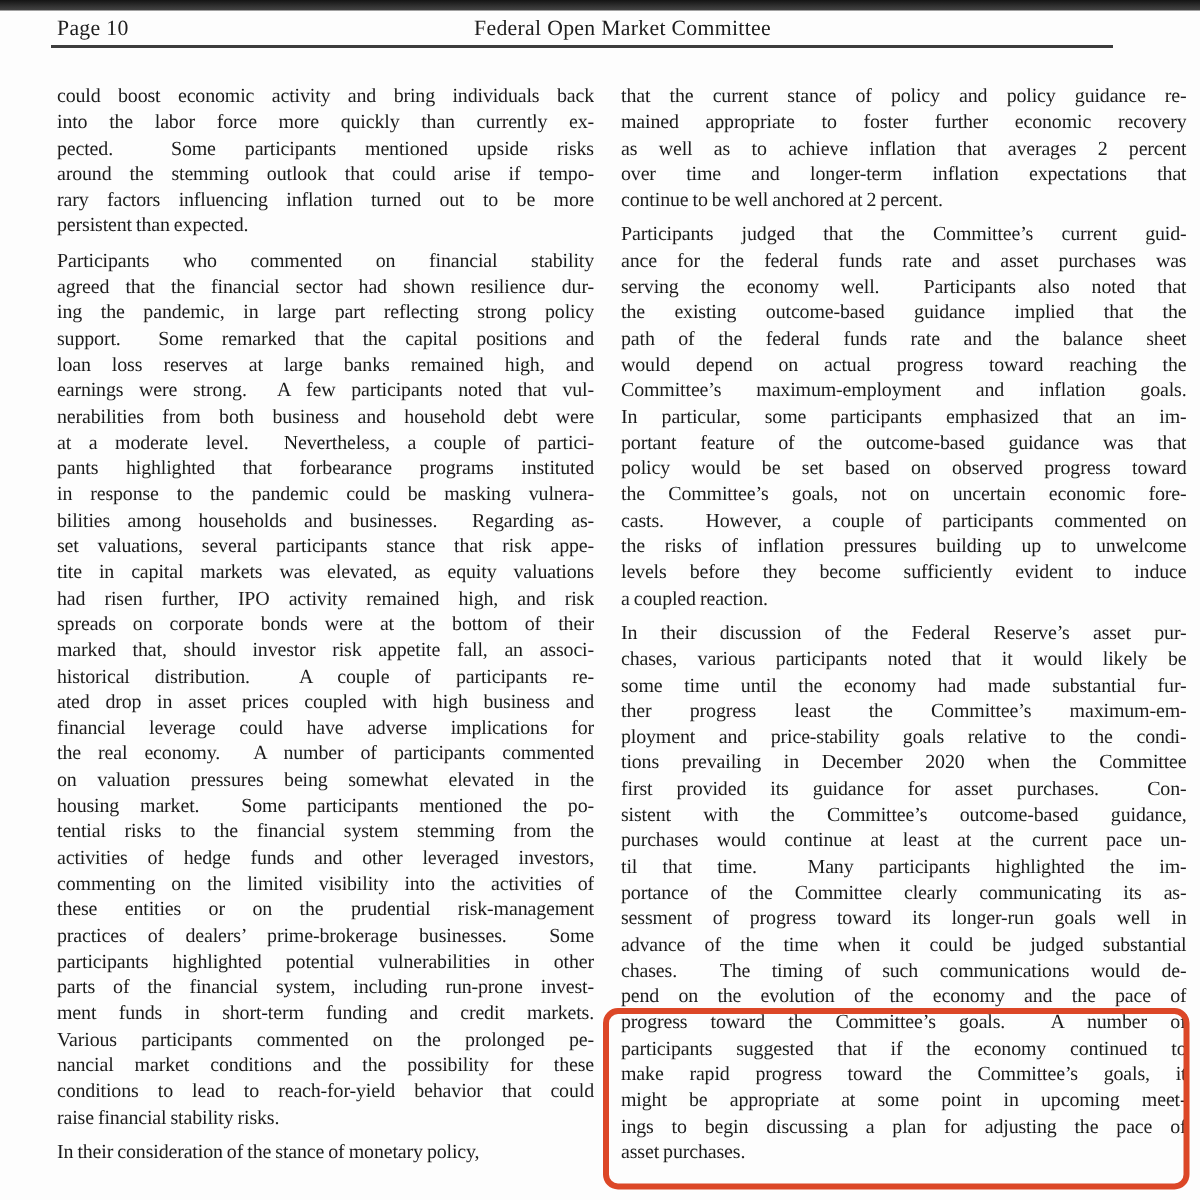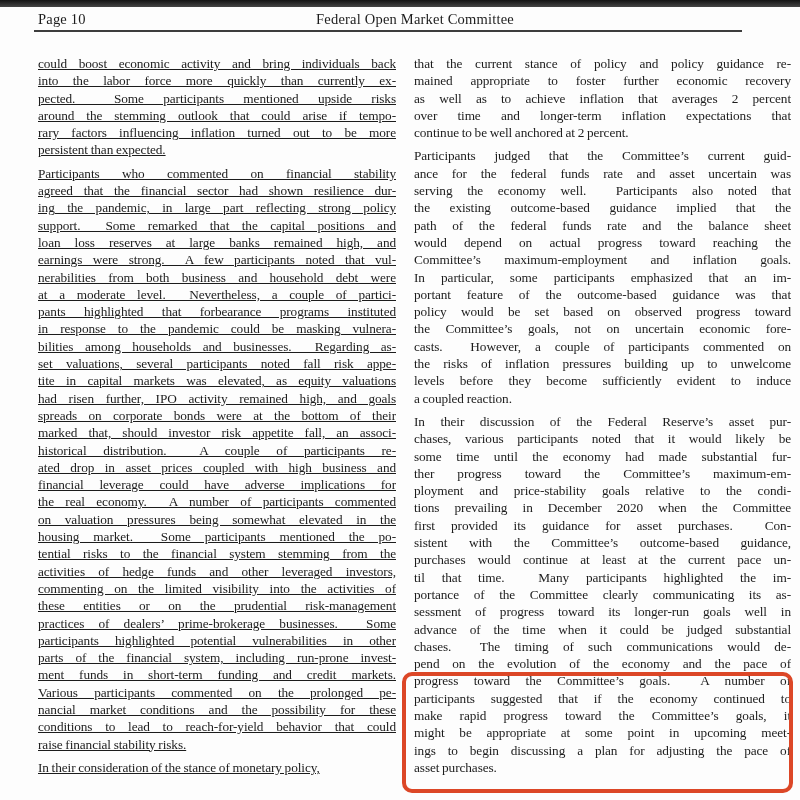--- a/index.html
+++ b/index.html
@@ -26,21 +26,21 @@
   .header-title {
     position: absolute; left: 15px; top: 11px; width: 800px;
     text-align: center; font-size: 14.5px; letter-spacing: 0.2px;
   }
   .header-rule {
     position: absolute; left: 34px; top: 30px;
     width: 708px; height: 2px; background: #3d3d3d;
   }
 
   .col { position: absolute; top: 55px; }
-  .col-left  { left: 38px;  width: 358px; text-decoration: underline; }
+  .col-left  { left: 38px;  width: 358px; }
   .col-right { left: 414px; width: 377px; }
 
   .para { margin: 0 0 6px 0; }
   .line {
     font-size: 13.3px;
     line-height: 17.3px;
     height: 17.3px;
     overflow: hidden;
     text-align: justify;
     text-align-last: justify;
@@ -86,23 +86,23 @@
         <div class="line">agreed that the financial sector had shown resilience dur-</div>
         <div class="line">ing the pandemic, in large part reflecting strong policy</div>
         <div class="line">support.&nbsp; Some remarked that the capital positions and</div>
         <div class="line">loan loss reserves at large banks remained high, and</div>
         <div class="line">earnings were strong.&nbsp; A few participants noted that vul-</div>
         <div class="line">nerabilities from both business and household debt were</div>
         <div class="line">at a moderate level.&nbsp; Nevertheless, a couple of partici-</div>
         <div class="line">pants highlighted that forbearance programs instituted</div>
         <div class="line">in response to the pandemic could be masking vulnera-</div>
         <div class="line">bilities among households and businesses.&nbsp; Regarding as-</div>
-        <div class="line">set valuations, several participants noted fall risk appe-</div>
+        <div class="line">set valuations, several participants stance that risk appe-</div>
         <div class="line">tite in capital markets was elevated, as equity valuations</div>
-        <div class="line">had risen further, IPO activity remained high, and goals</div>
+        <div class="line">had risen further, IPO activity remained high, and risk</div>
         <div class="line">spreads on corporate bonds were at the bottom of their</div>
         <div class="line">marked that, should investor risk appetite fall, an associ-</div>
         <div class="line">historical distribution.&nbsp; A couple of participants re-</div>
         <div class="line">ated drop in asset prices coupled with high business and</div>
         <div class="line">financial leverage could have adverse implications for</div>
         <div class="line">the real economy.&nbsp; A number of participants commented</div>
         <div class="line">on valuation pressures being somewhat elevated in the</div>
         <div class="line">housing market.&nbsp; Some participants mentioned the po-</div>
         <div class="line">tential risks to the financial system stemming from the</div>
         <div class="line">activities of hedge funds and other leveraged investors,</div>
@@ -125,40 +125,40 @@
   <div class="col col-right">
       <div class="para">
         <div class="line">that the current stance of policy and policy guidance re-</div>
         <div class="line">mained appropriate to foster further economic recovery</div>
         <div class="line">as well as to achieve inflation that averages 2 percent</div>
         <div class="line">over time and longer-term inflation expectations that</div>
         <div class="line last">continue to be well anchored at 2 percent.</div>
       </div>
       <div class="para">
         <div class="line">Participants judged that the Committee’s current guid-</div>
-        <div class="line">ance for the federal funds rate and asset uncertain was</div>
+        <div class="line">ance for the federal funds rate and asset purchases was</div>
         <div class="line">serving the economy well.&nbsp; Participants also noted that</div>
         <div class="line">the existing outcome-based guidance implied that the</div>
         <div class="line">path of the federal funds rate and the balance sheet</div>
         <div class="line">would depend on actual progress toward reaching the</div>
         <div class="line">Committee’s maximum-employment and inflation goals.</div>
         <div class="line">In particular, some participants emphasized that an im-</div>
         <div class="line">portant feature of the outcome-based guidance was that</div>
         <div class="line">policy would be set based on observed progress toward</div>
         <div class="line">the Committee’s goals, not on uncertain economic fore-</div>
         <div class="line">casts.&nbsp; However, a couple of participants commented on</div>
         <div class="line">the risks of inflation pressures building up to unwelcome</div>
         <div class="line">levels before they become sufficiently evident to induce</div>
         <div class="line last">a coupled reaction.</div>
       </div>
       <div class="para">
         <div class="line">In their discussion of the Federal Reserve’s asset pur-</div>
         <div class="line">chases, various participants noted that it would likely be</div>
         <div class="line">some time until the economy had made substantial fur-</div>
-        <div class="line">ther progress toward the Committee’s maximum-em-</div>
+        <div class="line">ther progress least the Committee’s maximum-em-</div>
         <div class="line">ployment and price-stability goals relative to the condi-</div>
         <div class="line">tions prevailing in December 2020 when the Committee</div>
         <div class="line">first provided its guidance for asset purchases.&nbsp; Con-</div>
         <div class="line">sistent with the Committee’s outcome-based guidance,</div>
         <div class="line">purchases would continue at least at the current pace un-</div>
         <div class="line">til that time.&nbsp; Many participants highlighted the im-</div>
         <div class="line">portance of the Committee clearly communicating its as-</div>
         <div class="line">sessment of progress toward its longer-run goals well in</div>
         <div class="line">advance of the time when it could be judged substantial</div>
         <div class="line">chases.&nbsp; The timing of such communications would de-</div>

